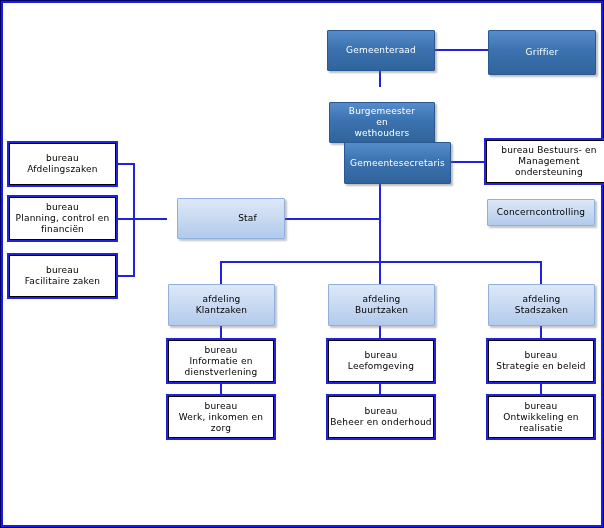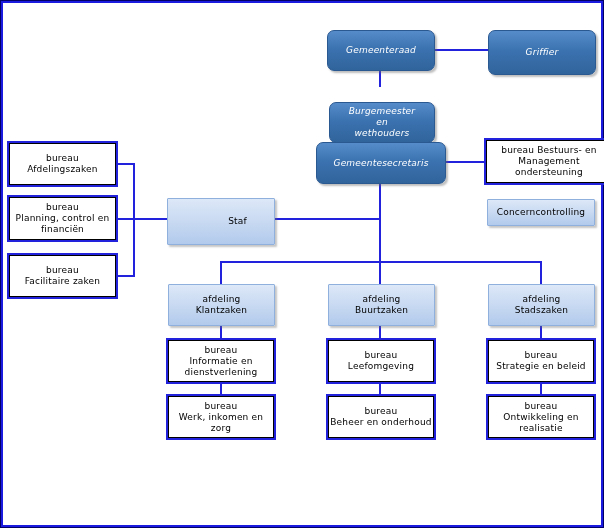--- a/index.html
+++ b/index.html
@@ -22,22 +22,21 @@
     white-space: pre-line;
     font-size: 9px;
     line-height: 11px;
     letter-spacing: 0.2px;
   }
   .dark {
     background: linear-gradient(180deg, #568cca 0%, #3b72b0 45%, #30649b 100%);
     border: 1px solid #2a5890;
     color: #ffffff;
     box-shadow: 2px 2px 2px rgba(110,110,110,0.45);
-    border-radius: 7px;
-    font-style: italic;
+    border-radius: 1px;
   }
   .light {
     background: linear-gradient(180deg, #dde8f8 0%, #c6d8f1 55%, #b2caec 100%);
     border: 1px solid #8fafdc;
     color: #000000;
     box-shadow: 2px 2px 2px rgba(110,110,110,0.40);
     border-radius: 1px;
   }
   .white {
     background: #ffffff;
@@ -73,21 +72,21 @@
   <div class="line" style="left:379px; top:326px; width:2px;   height:14px;"></div>
   <div class="line" style="left:379px; top:382px; width:2px;   height:14px;"></div>
   <div class="line" style="left:540px; top:326px; width:2px;   height:14px;"></div>
   <div class="line" style="left:540px; top:382px; width:2px;   height:14px;"></div>
 
   <div class="box dark" style="left:327px; top:30px;  width:108px; height:41px;">Gemeenteraad</div>
   <div class="box dark" style="left:488px; top:30px;  width:108px; height:45px;">Griffier</div>
   <div class="box dark" style="left:329px; top:87px;  width:106px; height:41px;margin-top:15px;">Burgemeester
 en
 wethouders</div>
-  <div class="box dark" style="left:316px; top:142px; width:130px; height:42px;">Gemeentesecretaris</div>
+  <div class="box dark" style="left:344px; top:142px; width:107px; height:42px;">Gemeentesecretaris</div>
 
   <div class="box white" style="left:486px; top:140px; width:126px; height:43px;">bureau Bestuurs- en
 Management
 ondersteuning</div>
   <div class="box white" style="left:9px;   top:143px; width:107px; height:42px;">bureau
 Afdelingszaken</div>
   <div class="box white" style="left:9px;   top:197px; width:107px; height:43px;">bureau
 Planning, control en
 financiën</div>
   <div class="box white" style="left:9px;   top:255px; width:107px; height:42px;">bureau
@@ -101,21 +100,21 @@
   <div class="box white" style="left:328px; top:340px; width:106px; height:42px;">bureau
 Leefomgeving</div>
   <div class="box white" style="left:328px; top:396px; width:106px; height:42px;">bureau
 Beheer en onderhoud</div>
   <div class="box white" style="left:488px; top:340px; width:106px; height:42px;">bureau
 Strategie en beleid</div>
   <div class="box white" style="left:488px; top:396px; width:106px; height:42px;">bureau
 Ontwikkeling en
 realisatie</div>
 
-  <div class="box light" style="left:167px; top:198px; width:108px; height:47px;padding-left:33px;">Staf</div>
+  <div class="box light" style="left:177px; top:198px; width:108px; height:41px;padding-left:33px;">Staf</div>
   <div class="box light" style="left:487px; top:199px; width:108px; height:27px;">Concerncontrolling</div>
   <div class="box light" style="left:168px; top:284px; width:107px; height:42px;">afdeling
 Klantzaken</div>
   <div class="box light" style="left:328px; top:284px; width:107px; height:42px;">afdeling
 Buurtzaken</div>
   <div class="box light" style="left:488px; top:284px; width:107px; height:42px;">afdeling
 Stadszaken</div>
 
 </div>
 

